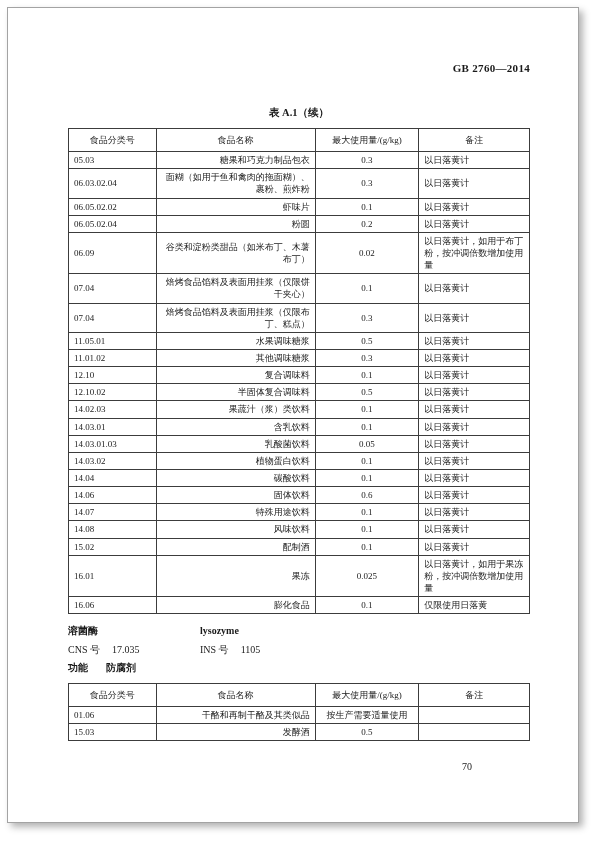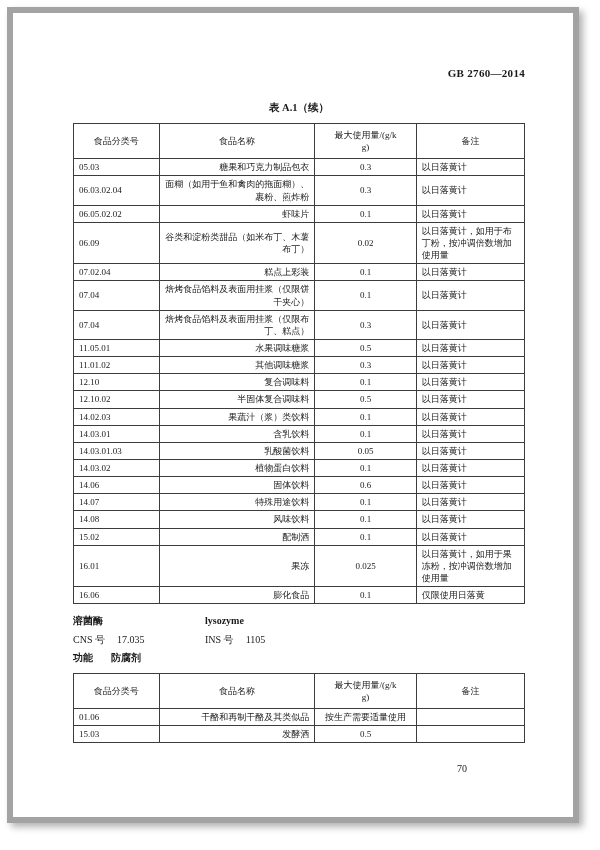--- a/index.html
+++ b/index.html
@@ -8,36 +8,36 @@
     width: 600px; height: 850px;
     background: #ffffff;
     font-family: "Liberation Serif", "DejaVu Serif", serif;
     color: #1a1a1a;
   }
   .page {
     position: absolute;
     left: 7px; top: 7px;
     width: 572px; height: 816px;
     background: #ffffff;
-    border: 6px solid #a3a3a3;
+    border: 1px solid #a3a3a3;
     box-shadow: 4px 4px 7px rgba(0,0,0,0.30);
     padding: 54px 48px 0 60px;
     overflow: hidden;
   }
   .doc-header {
     text-align: right;
     font-size: 11px;
     font-weight: bold;
     letter-spacing: 0.3px;
   }
   .table-title {
     text-align: center;
     font-weight: bold;
     font-size: 10.5px;
-    margin: 22px 0 8px 0;
+    margin: 32px 0 8px 0;
   }
   table.data-table {
     width: 100%;
     border-collapse: collapse;
     font-size: 9px;
     table-layout: fixed;
   }
   table.data-table th, table.data-table td {
     border: 1px solid #3c3c3c;
     padding: 2px 5px;
@@ -108,32 +108,32 @@
           <td class="col-max">0.3</td>
           <td class="col-note">以日落黄计</td>
         </tr>
         <tr>
           <td class="col-code">06.05.02.02</td>
           <td class="col-name">虾味片</td>
           <td class="col-max">0.1</td>
           <td class="col-note">以日落黄计</td>
         </tr>
         <tr>
+          <td class="col-code">06.05.02.04</td>
+          <td class="col-name">粉圆</td>
+          <td class="col-max">0.2</td>
+          <td class="col-note">以日落黄计</td>
+        </tr>
+        <tr>
           <td class="col-code">06.09</td>
           <td class="col-name">谷类和淀粉类甜品（如米布丁、木薯布丁）</td>
           <td class="col-max">0.02</td>
           <td class="col-note">以日落黄计，如用于布丁粉，按冲调倍数增加使用量</td>
         </tr>
         <tr>
-          <td class="col-code">07.02.04</td>
-          <td class="col-name">糕点上彩装</td>
-          <td class="col-max">0.1</td>
-          <td class="col-note">以日落黄计</td>
-        </tr>
-        <tr>
           <td class="col-code">07.04</td>
           <td class="col-name">焙烤食品馅料及表面用挂浆（仅限饼干夹心）</td>
           <td class="col-max">0.1</td>
           <td class="col-note">以日落黄计</td>
         </tr>
         <tr>
           <td class="col-code">07.04</td>
           <td class="col-name">焙烤食品馅料及表面用挂浆（仅限布丁、糕点）</td>
           <td class="col-max">0.3</td>
           <td class="col-note">以日落黄计</td>
@@ -176,20 +176,26 @@
         </tr>
         <tr>
           <td class="col-code">14.03.01.03</td>
           <td class="col-name">乳酸菌饮料</td>
           <td class="col-max">0.05</td>
           <td class="col-note">以日落黄计</td>
         </tr>
         <tr>
           <td class="col-code">14.03.02</td>
           <td class="col-name">植物蛋白饮料</td>
+          <td class="col-max">0.1</td>
+          <td class="col-note">以日落黄计</td>
+        </tr>
+        <tr>
+          <td class="col-code">14.04</td>
+          <td class="col-name">碳酸饮料</td>
           <td class="col-max">0.1</td>
           <td class="col-note">以日落黄计</td>
         </tr>
         <tr>
           <td class="col-code">14.06</td>
           <td class="col-name">固体饮料</td>
           <td class="col-max">0.6</td>
           <td class="col-note">以日落黄计</td>
         </tr>
         <tr>

